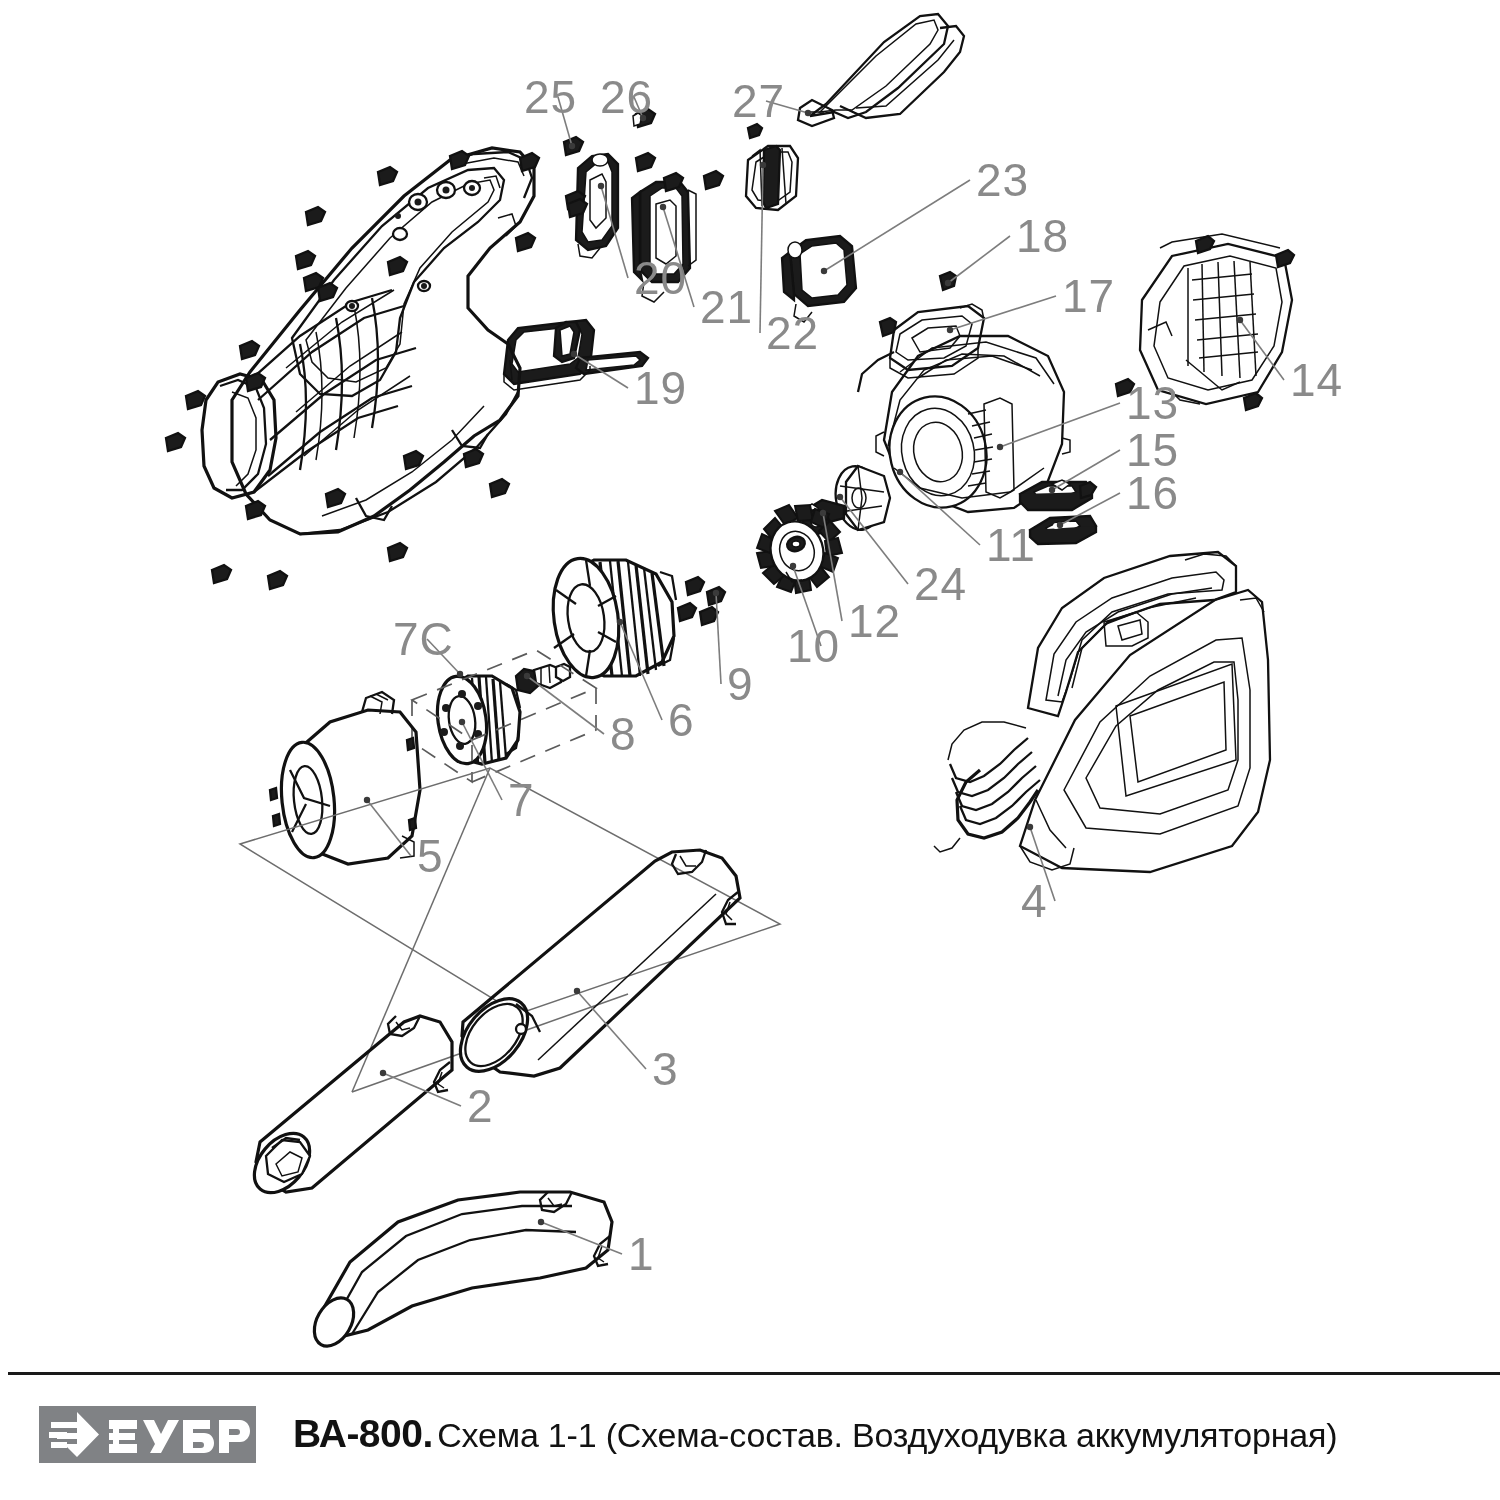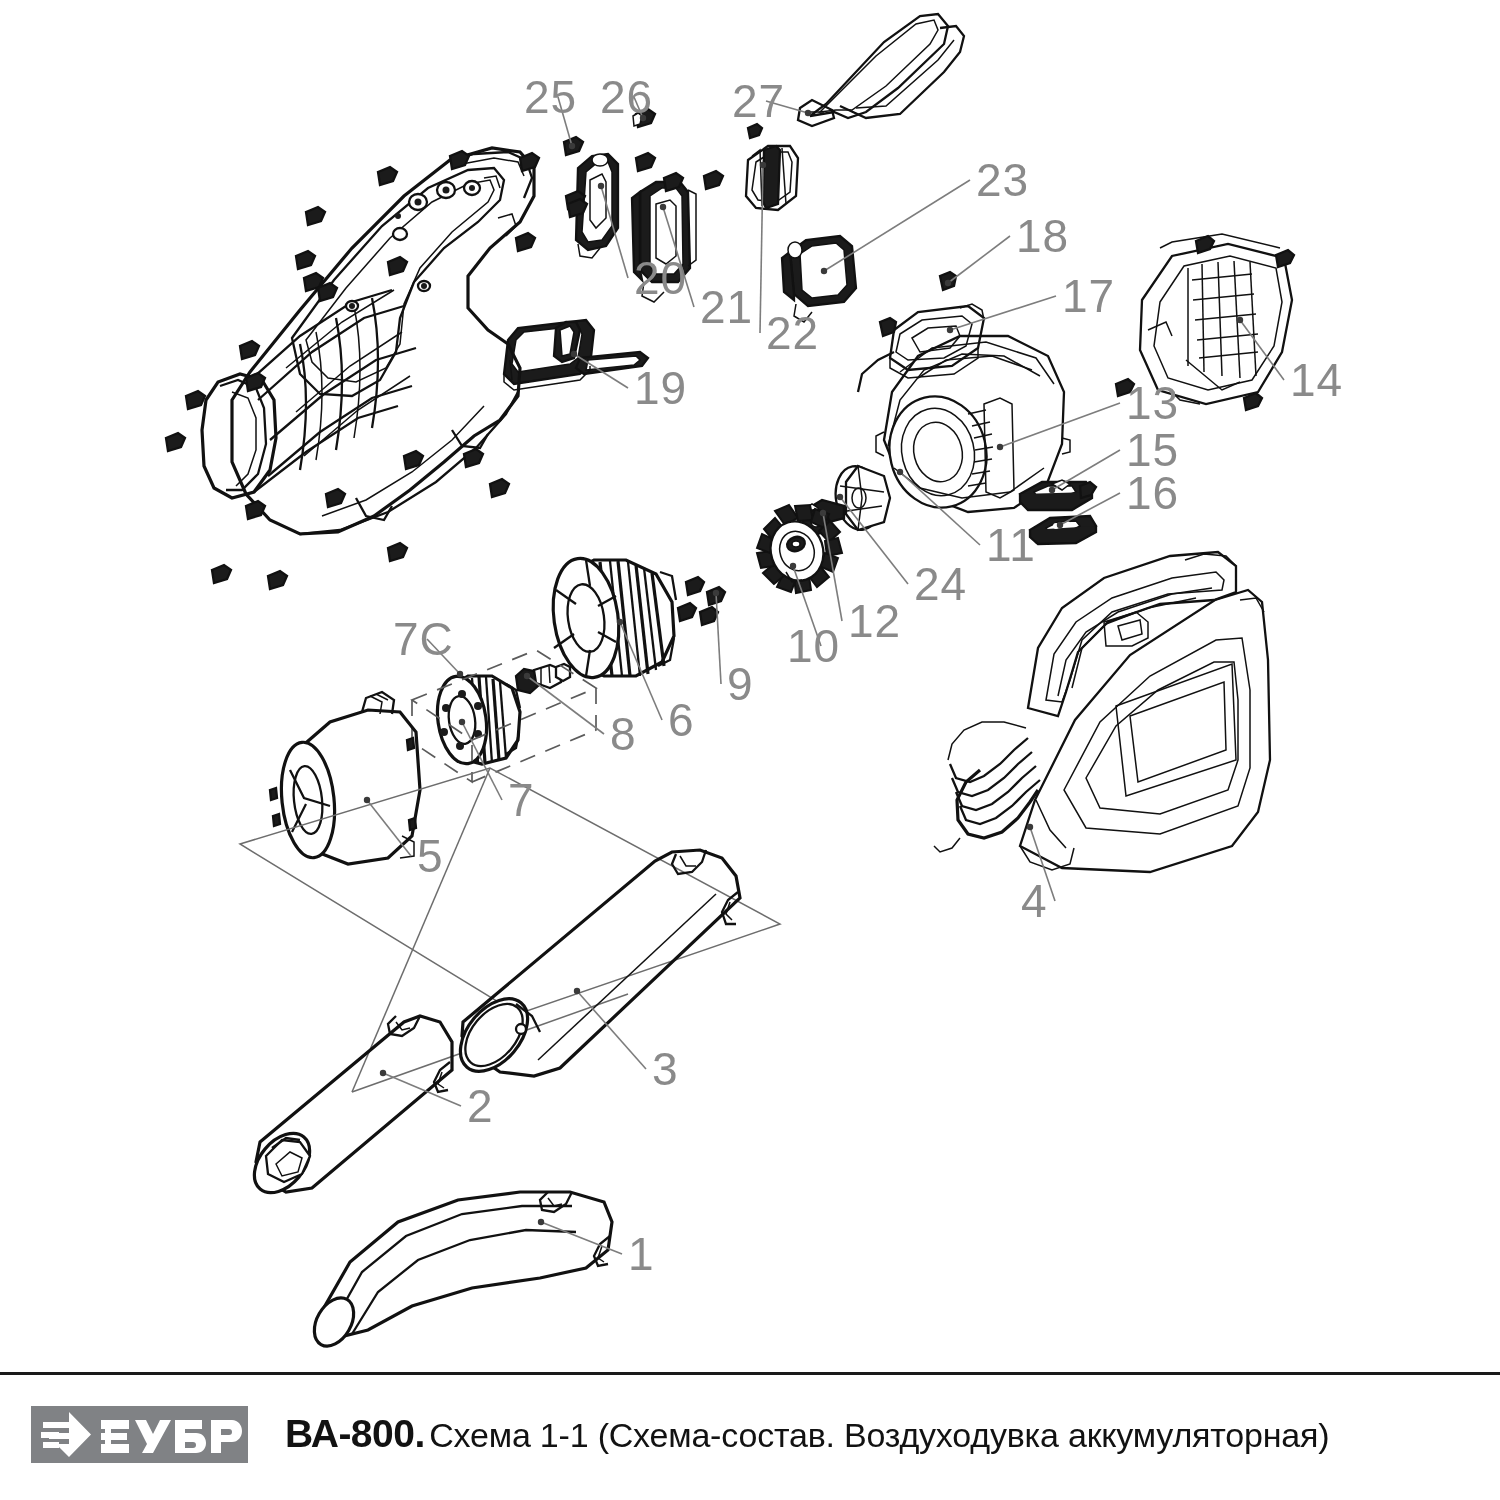--- a/index.html
+++ b/index.html
@@ -19,21 +19,21 @@
   .dot{fill:#3a3a3a;}
   .ln-thin{stroke:#111;stroke-width:1.5;fill:none;}
   .ln-med{stroke:#111;stroke-width:2.3;fill:none;}
   .ln-thick{stroke:#111;stroke-width:3.2;fill:none;}
   .fillw{fill:#ffffff;}
   .filld{fill:#1b1b1b;}
   .ghostbox{stroke:#6d6d6d;stroke-width:1.5;fill:none;}
   .dashbox{stroke:#5b5b5b;stroke-width:1.7;fill:none;stroke-dasharray:16 11;}
 
   
-  #footer{position:absolute;left:0;top:1372px;width:1236px;height:128px;padding-left:25px;}
+  #footer{position:absolute;left:8px;top:1372px;width:1236px;height:128px;padding-left:25px;}
   #rule{position:absolute;left:0;top:0;width:1500px;height:3px;background:#1a1a1a;}
   #logo{position:absolute;left:31px;top:34px;width:217px;height:57px;background:#808285;}
   #logo svg{display:block;}
   #title{position:absolute;left:285px;top:40px;white-space:nowrap;color:#121212;}
   #title .model{font-size:39px;font-weight:bold;letter-spacing:-0.5px;
       font-family:"Liberation Sans Narrow","Liberation Sans",sans-serif;}
   #title .rest{font-size:34px;font-weight:400;letter-spacing:-0.2px;
       font-family:"Liberation Sans Narrow","Liberation Sans",sans-serif;}
 </style>
 </head>

